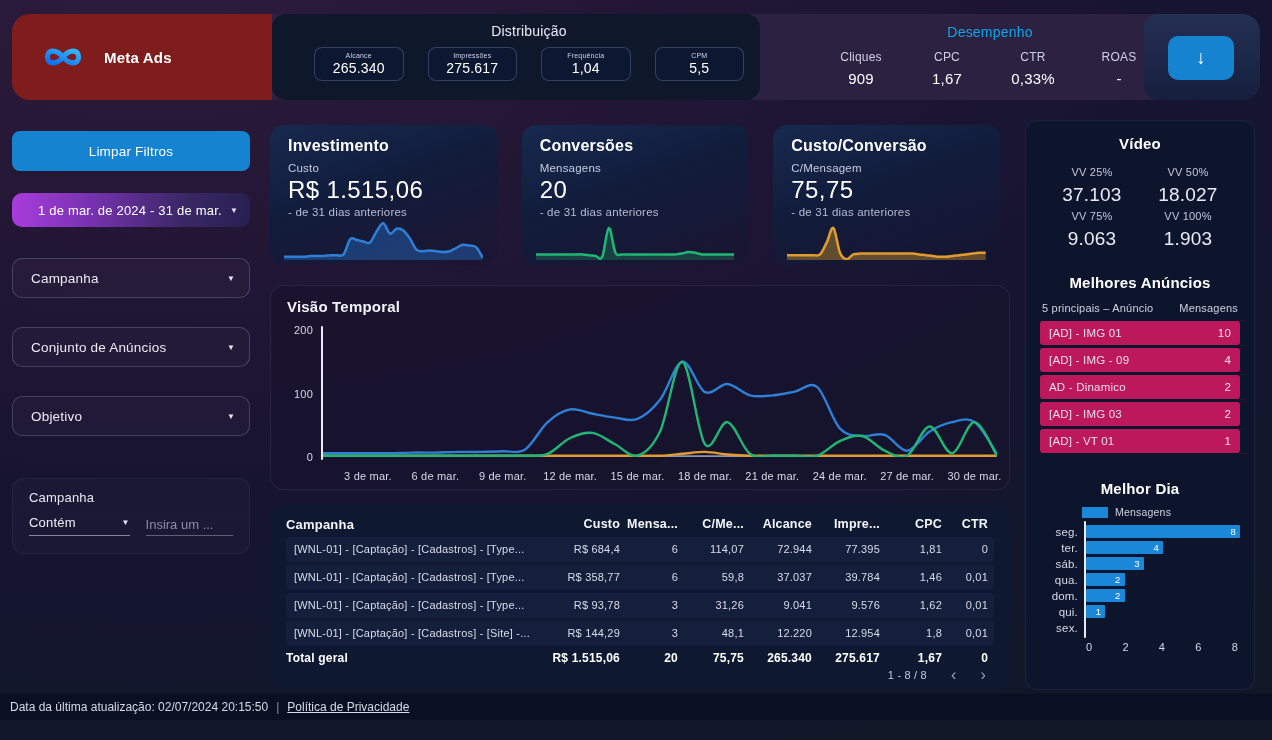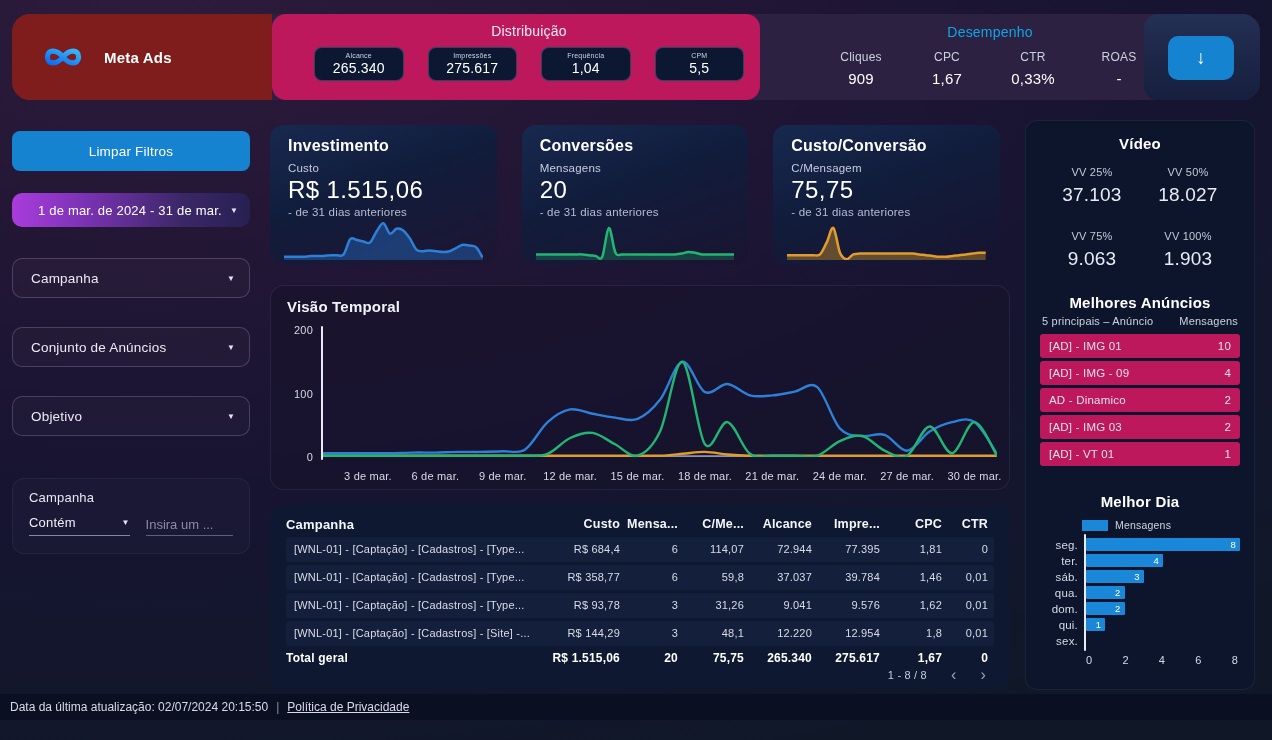--- a/index.html
+++ b/index.html
@@ -8,21 +8,21 @@
        font-family:"Liberation Sans",sans-serif;color:#e8e9f2;letter-spacing:.2px;
        background:radial-gradient(130% 110% at 12% 0%, #2d1b3b 0%, #221635 32%, #171432 60%, #101828 100%);}
 
   
   .header{position:absolute;left:12px;top:14px;width:1248px;height:86px;background:#2d2142;border-radius:18px;}
   .header-corner{position:absolute;right:0;top:0;width:116px;height:86px;border-radius:14px 18px 18px 14px;
        background:linear-gradient(180deg,#232f54 0%,#161f3e 100%);}
   .brand{position:absolute;left:0;top:0;width:260px;height:86px;background:#7f1d1d;border-radius:18px 0 0 18px;
        display:flex;align-items:center;gap:16px;padding-left:26px;}
   .brand-name{font-size:15px;font-weight:bold;color:#ffffff;}
-  .dist-panel{position:absolute;left:260px;top:0;width:488px;height:86px;background:#be185d;border-radius:14px;padding-left:26px;}
+  .dist-panel{position:absolute;left:260px;top:0;width:488px;height:86px;background:#0f172a;border-radius:14px;padding-left:26px;}
   .dist-title{text-align:center;margin-top:9px;font-size:14px;color:#eaedf6;}
   .chips{display:flex;gap:24px;padding:0 16px;margin-top:8px;}
   .chip{flex:1;height:34px;background:#0c1831;border:1px solid rgba(130,150,200,.32);border-radius:8px;
        display:flex;flex-direction:column;align-items:center;justify-content:center;gap:1px;}
   .chip-label{font-size:7px;color:#ccd2e2;}
   .chip-value{font-size:14px;color:#ffffff;}
   .perf{position:absolute;left:748px;top:0;width:500px;height:86px;}
   .perf-title{position:absolute;left:58px;top:10px;width:344px;text-align:center;font-size:14px;color:#0ea5e9;}
   .perf-stats{position:absolute;left:58px;top:36px;width:344px;display:flex;}
   .pstat{flex:1;text-align:center;}
@@ -89,26 +89,26 @@
   .tdata .tcell:first-child{padding-left:8px;}
   .ttotal{height:24px;margin-top:3px;font-size:12px;font-weight:bold;color:#ffffff;}
   .pagination{margin-top:auto;margin-bottom:5px;display:flex;align-items:center;justify-content:flex-end;
        gap:24px;padding-right:8px;font-size:11px;color:#c6cbdb;}
   .page-chevron{font-size:16px;color:#9aa1b5;cursor:pointer;line-height:1;}
 
   
   .rpanel{position:absolute;left:1025px;top:120px;width:230px;height:570px;background:#0c152c;
        border:1px solid rgba(160,170,210,.1);border-radius:12px;padding:14px 14px 8px;display:flex;flex-direction:column;}
   .sec-title{text-align:center;font-size:15px;font-weight:bold;color:#ffffff;}
-  .video-grid{display:grid;grid-template-columns:1fr 1fr;row-gap:24px;margin-top:14px;padding:0 4px;}
+  .video-grid{display:grid;grid-template-columns:1fr 1fr;row-gap:4px;margin-top:14px;padding:0 4px;}
   .vv{display:flex;flex-direction:column;align-items:center;}
   .vv-label{font-size:11px;color:#c4c9da;}
   .vv-value{font-size:19px;color:#e9ecf4;margin-top:6px;}
   .ads-title{margin-top:24px;}
-  .ads-head{margin-top:4px;display:flex;justify-content:space-between;font-size:11px;color:#cdd2e0;padding:0 2px;}
+  .ads-head{margin-top:11px;display:flex;justify-content:space-between;font-size:11px;color:#cdd2e0;padding:0 2px;}
   .ads-rows{margin-top:7px;}
   .ad-row{height:24px;margin-bottom:3px;background:#be185d;border-radius:3px;display:flex;align-items:center;
        justify-content:space-between;padding:0 9px;font-size:11.5px;color:#dfe2ec;}
   .bd-title{margin-top:24px;}
   .legend{margin-top:9px;display:flex;align-items:center;gap:7px;padding-left:42px;}
   .legend-swatch{width:26px;height:11px;background:#1b87d8;}
   .legend-label{font-size:10.5px;color:#cfd4e2;}
   .bd-rows{margin-top:5px;position:relative;}
   .bd-rows::before{content:'';position:absolute;left:44px;top:-2px;bottom:-2px;width:2px;background:#e9ecf5;border-radius:1px;}
   .bd-row{display:grid;grid-template-columns:38px 1fr;gap:8px;align-items:center;height:15px;margin:1px 0;}

